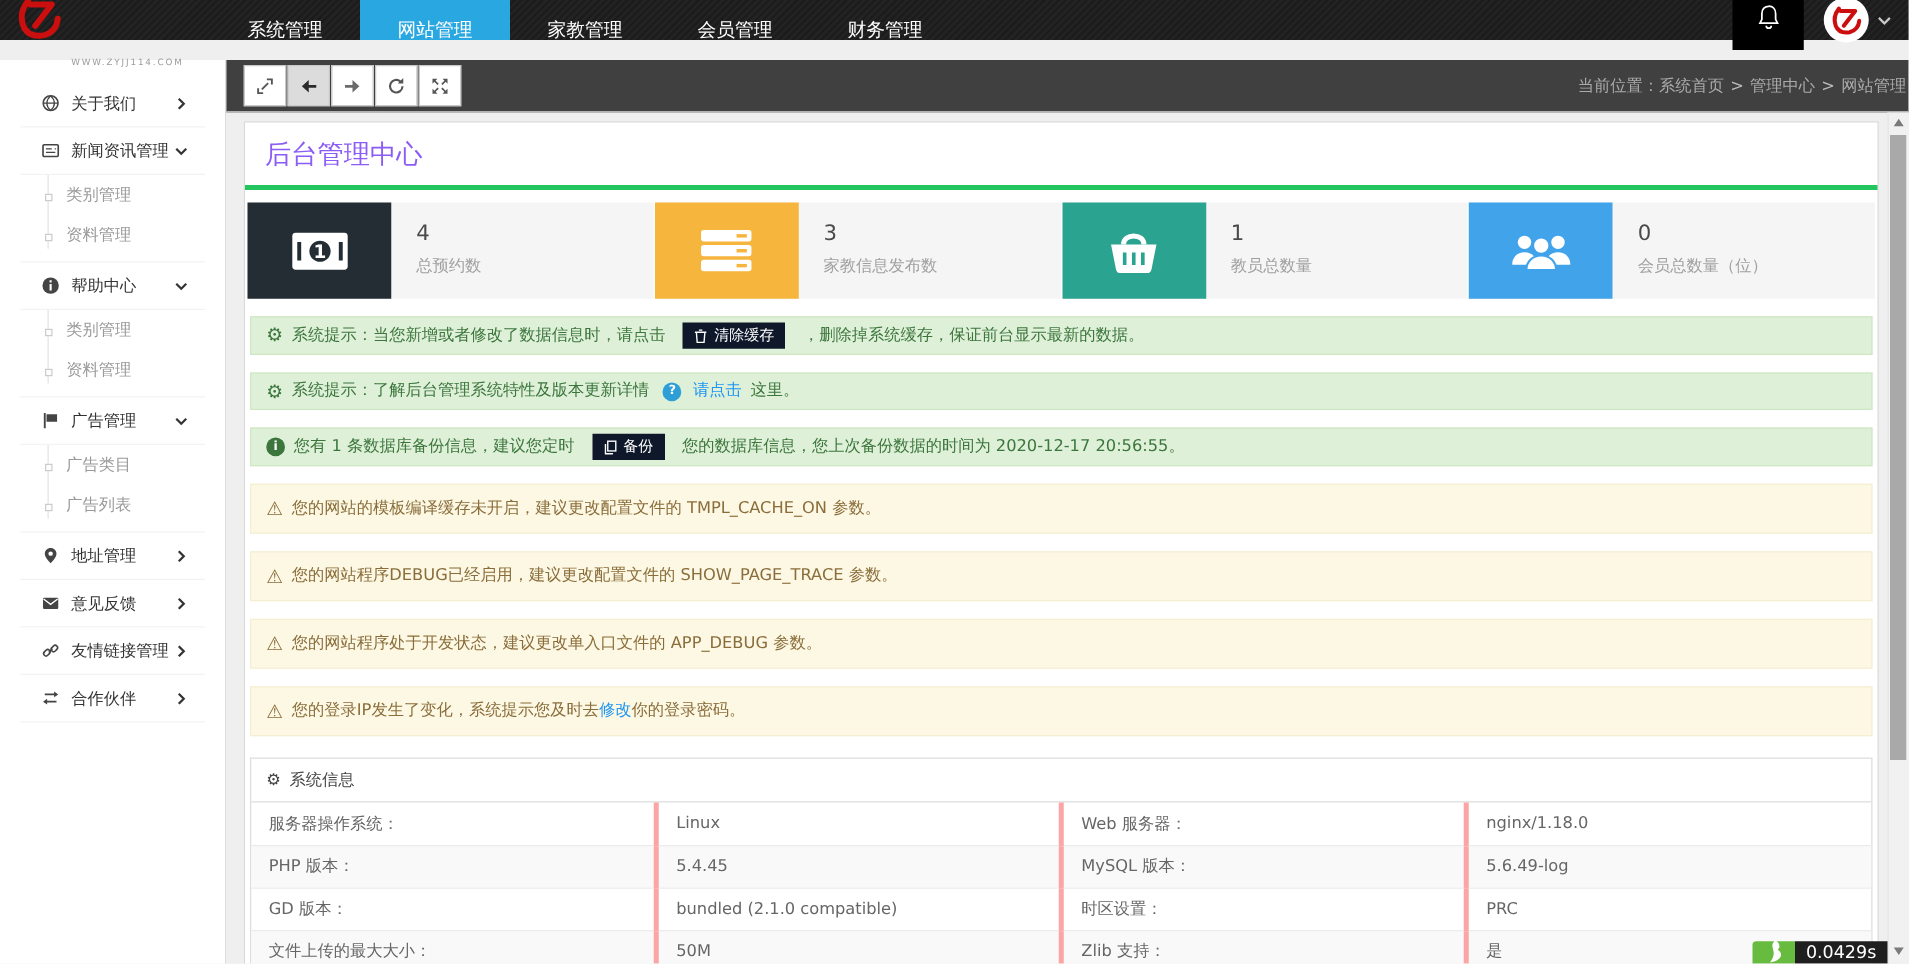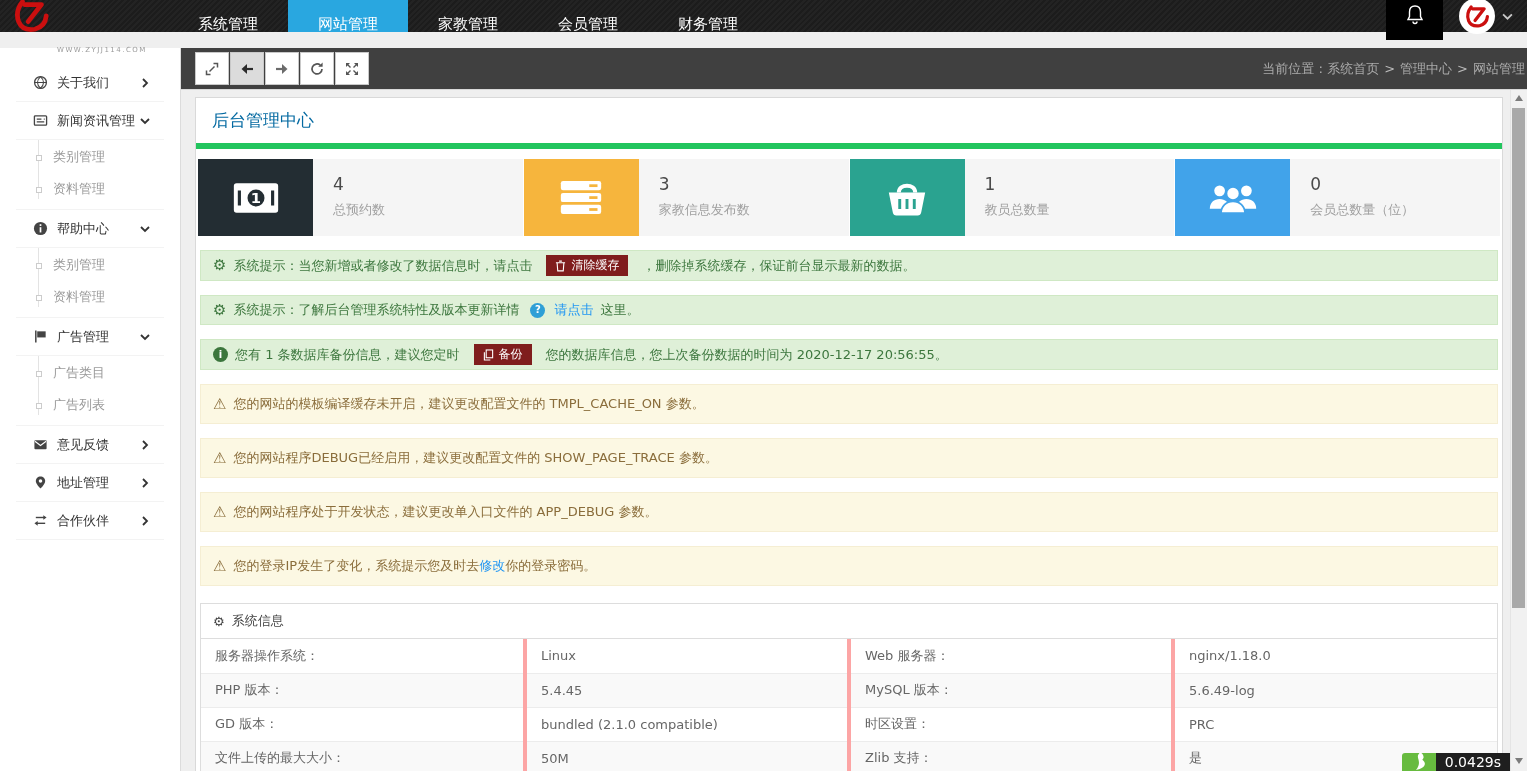--- a/index.html
+++ b/index.html
@@ -42,39 +42,39 @@
   
   .content { position:absolute; top:48px; left:181px; right:0; bottom:0; background:#efefef; overflow:hidden; }
   .toolbar { height:42px; background:#404040; border-bottom:1px solid #d9d9d9; display:flex; align-items:center; padding:0 2px 0 14px; }
   .tb-btn { width:34px; height:33px; background:#fff; border:1px solid #c9c9c9; margin-right:1px;
             display:inline-flex; align-items:center; justify-content:center; cursor:pointer; padding:0; }
   .tb-btn.pressed { background:#dcdcdc; }
   .breadcrumb { margin-left:auto; font-size:13px; color:#aaa; white-space:nowrap; }
   .breadcrumb .sep { margin:0 5px; color:#bbb; }
   .main { position:absolute; top:42px; left:0; right:17px; bottom:0; overflow:hidden; padding:7px 7px 0 14px; }
   .panel { background:#fff; border:1px solid #d9d9d9; min-height:860px; }
-  .panel-header { padding:11px 16px; font-size:17px; color:#0369a1; border-bottom:6px solid #22c55e; }
+  .panel-header { padding:11px 16px; font-size:21px; color:#8b5cf6; border-bottom:4px solid #22c55e; }
   .panel-body { padding:10px 2px 0 2px; }
   
   .stats { display:flex; gap:1px; }
   .stat-card { flex:1; display:flex; height:77px; background:#f5f5f5; cursor:pointer; }
   .stat-icon { width:115px; flex:none; display:flex; align-items:center; justify-content:center; }
   .tile-dark  { background:#232d33; }
   .tile-yellow{ background:#f6b53d; }
   .tile-teal  { background:#2aa390; }
   .tile-blue  { background:#41a3ea; }
   .stat-text { padding:15px 0 0 20px; }
   .stat-value { font-size:17px; color:#4a4a4a; }
   .stat-label { font-size:13px; color:#a0a0a0; margin-top:7px; }
   
   .alert { margin:14px 2px 0; border:1px solid; display:flex; align-items:center; gap:7px; padding:4px 12px; line-height:20px; }
   .alert-success { background:#dff0d8; border-color:#cfe8c4; color:#3c763d; }
   .alert-warning { background:#fcf8e3; border-color:#f5eed3; color:#8a6d3b; padding:9px 12px; }
   .glyph { font-size:15px; line-height:1; }
-  .btn-blue { background:#7f1d1d; color:#fff; border:none; padding:3px 9px; font-size:12px; line-height:15px;
+  .btn-blue { background:#0f172a; color:#fff; border:none; padding:3px 9px; font-size:12px; line-height:15px;
               display:inline-flex; align-items:center; gap:5px; margin:0 7px; cursor:pointer; }
   .link { color:#2196f3; cursor:pointer; }
   .round-ic { width:15px; height:15px; border-radius:50%; color:#fff; font-size:10px; font-weight:bold;
               display:inline-flex; align-items:center; justify-content:center; flex:none; }
   .q-ic { background:#2e9fd6; margin:0 2px 0 4px; }
   .i-ic { background:#3c763d; }
   
   .sysinfo { margin:17px 2px 0; border:1px solid #ddd; }
   .sysinfo-header { padding:8px 12px; font-size:13px; color:#444; border-bottom:1px solid #ddd; display:flex; align-items:center; gap:7px; }
   .sysinfo table { width:100%; border-collapse:collapse; font-size:13px; color:#666; }
@@ -215,41 +215,58 @@
       </div>
       <ul class="submenu">
         <li>广告类目</li>
         <li>广告列表</li>
       </ul>
     </li>
     <li>
       <div class="menu-link">
         <span class="menu-ic">
           <svg width="15" height="15" viewBox="0 0 16 16">
+              <path d="M8 1.5c-2.8 0-5 2.2-5 5 0 3.6 5 8 5 8s5-4.4 5-8c0-2.8-2.2-5-5-5z" fill="#444"></path>
+              <circle cx="8" cy="6.3" r="1.9" fill="#fff"></circle>
+            </svg>
+        </span>
+        <span class="menu-label">地址管理</span>
+        <span class="chev">
+          <svg width="12" height="12" viewBox="0 0 12 12">
+              <path d="M4 2l4 4-4 4" fill="none" stroke="#333" stroke-width="1.8"></path>
+            </svg>
+        </span>
+      </div>
+    </li>
+    <li>
+      <div class="menu-link">
+        <span class="menu-ic">
+          <svg width="15" height="15" viewBox="0 0 16 16">
               <rect x="1.5" y="3.5" width="13" height="9.5" rx="1" fill="#444"></rect>
               <path d="M2 4.5l6 4.5 6-4.5" stroke="#fff" stroke-width="1.2" fill="none"></path>
             </svg>
         </span>
         <span class="menu-label">意见反馈</span>
         <span class="chev">
           <svg width="12" height="12" viewBox="0 0 12 12">
               <path d="M4 2l4 4-4 4" fill="none" stroke="#333" stroke-width="1.8"></path>
             </svg>
         </span>
       </div>
     </li>
     <li>
       <div class="menu-link">
         <span class="menu-ic">
           <svg width="15" height="15" viewBox="0 0 16 16">
-              <path d="M8 1.5c-2.8 0-5 2.2-5 5 0 3.6 5 8 5 8s5-4.4 5-8c0-2.8-2.2-5-5-5z" fill="#444"></path>
-              <circle cx="8" cy="6.3" r="1.9" fill="#fff"></circle>
-            </svg>
-        </span>
-        <span class="menu-label">地址管理</span>
+              <path d="M6.5 9.5l3-3" stroke="#444" stroke-width="1.4"></path>
+              <rect x="1.8" y="7.8" width="6" height="4" rx="2" transform="rotate(-45 4.8 9.8)" fill="none" stroke="#444" stroke-width="1.4"></rect>
+              <rect x="8.2" y="4.2" width="6" height="4" rx="2" transform="rotate(-45 11.2 6.2)" fill="none" stroke="#444" stroke-width="1.4"></rect>
+            </svg>
+        </span>
+        <span class="menu-label">友情链接管理</span>
         <span class="chev">
           <svg width="12" height="12" viewBox="0 0 12 12">
               <path d="M4 2l4 4-4 4" fill="none" stroke="#333" stroke-width="1.8"></path>
             </svg>
         </span>
       </div>
     </li>
     <li>
       <div class="menu-link">
         <span class="menu-ic">

